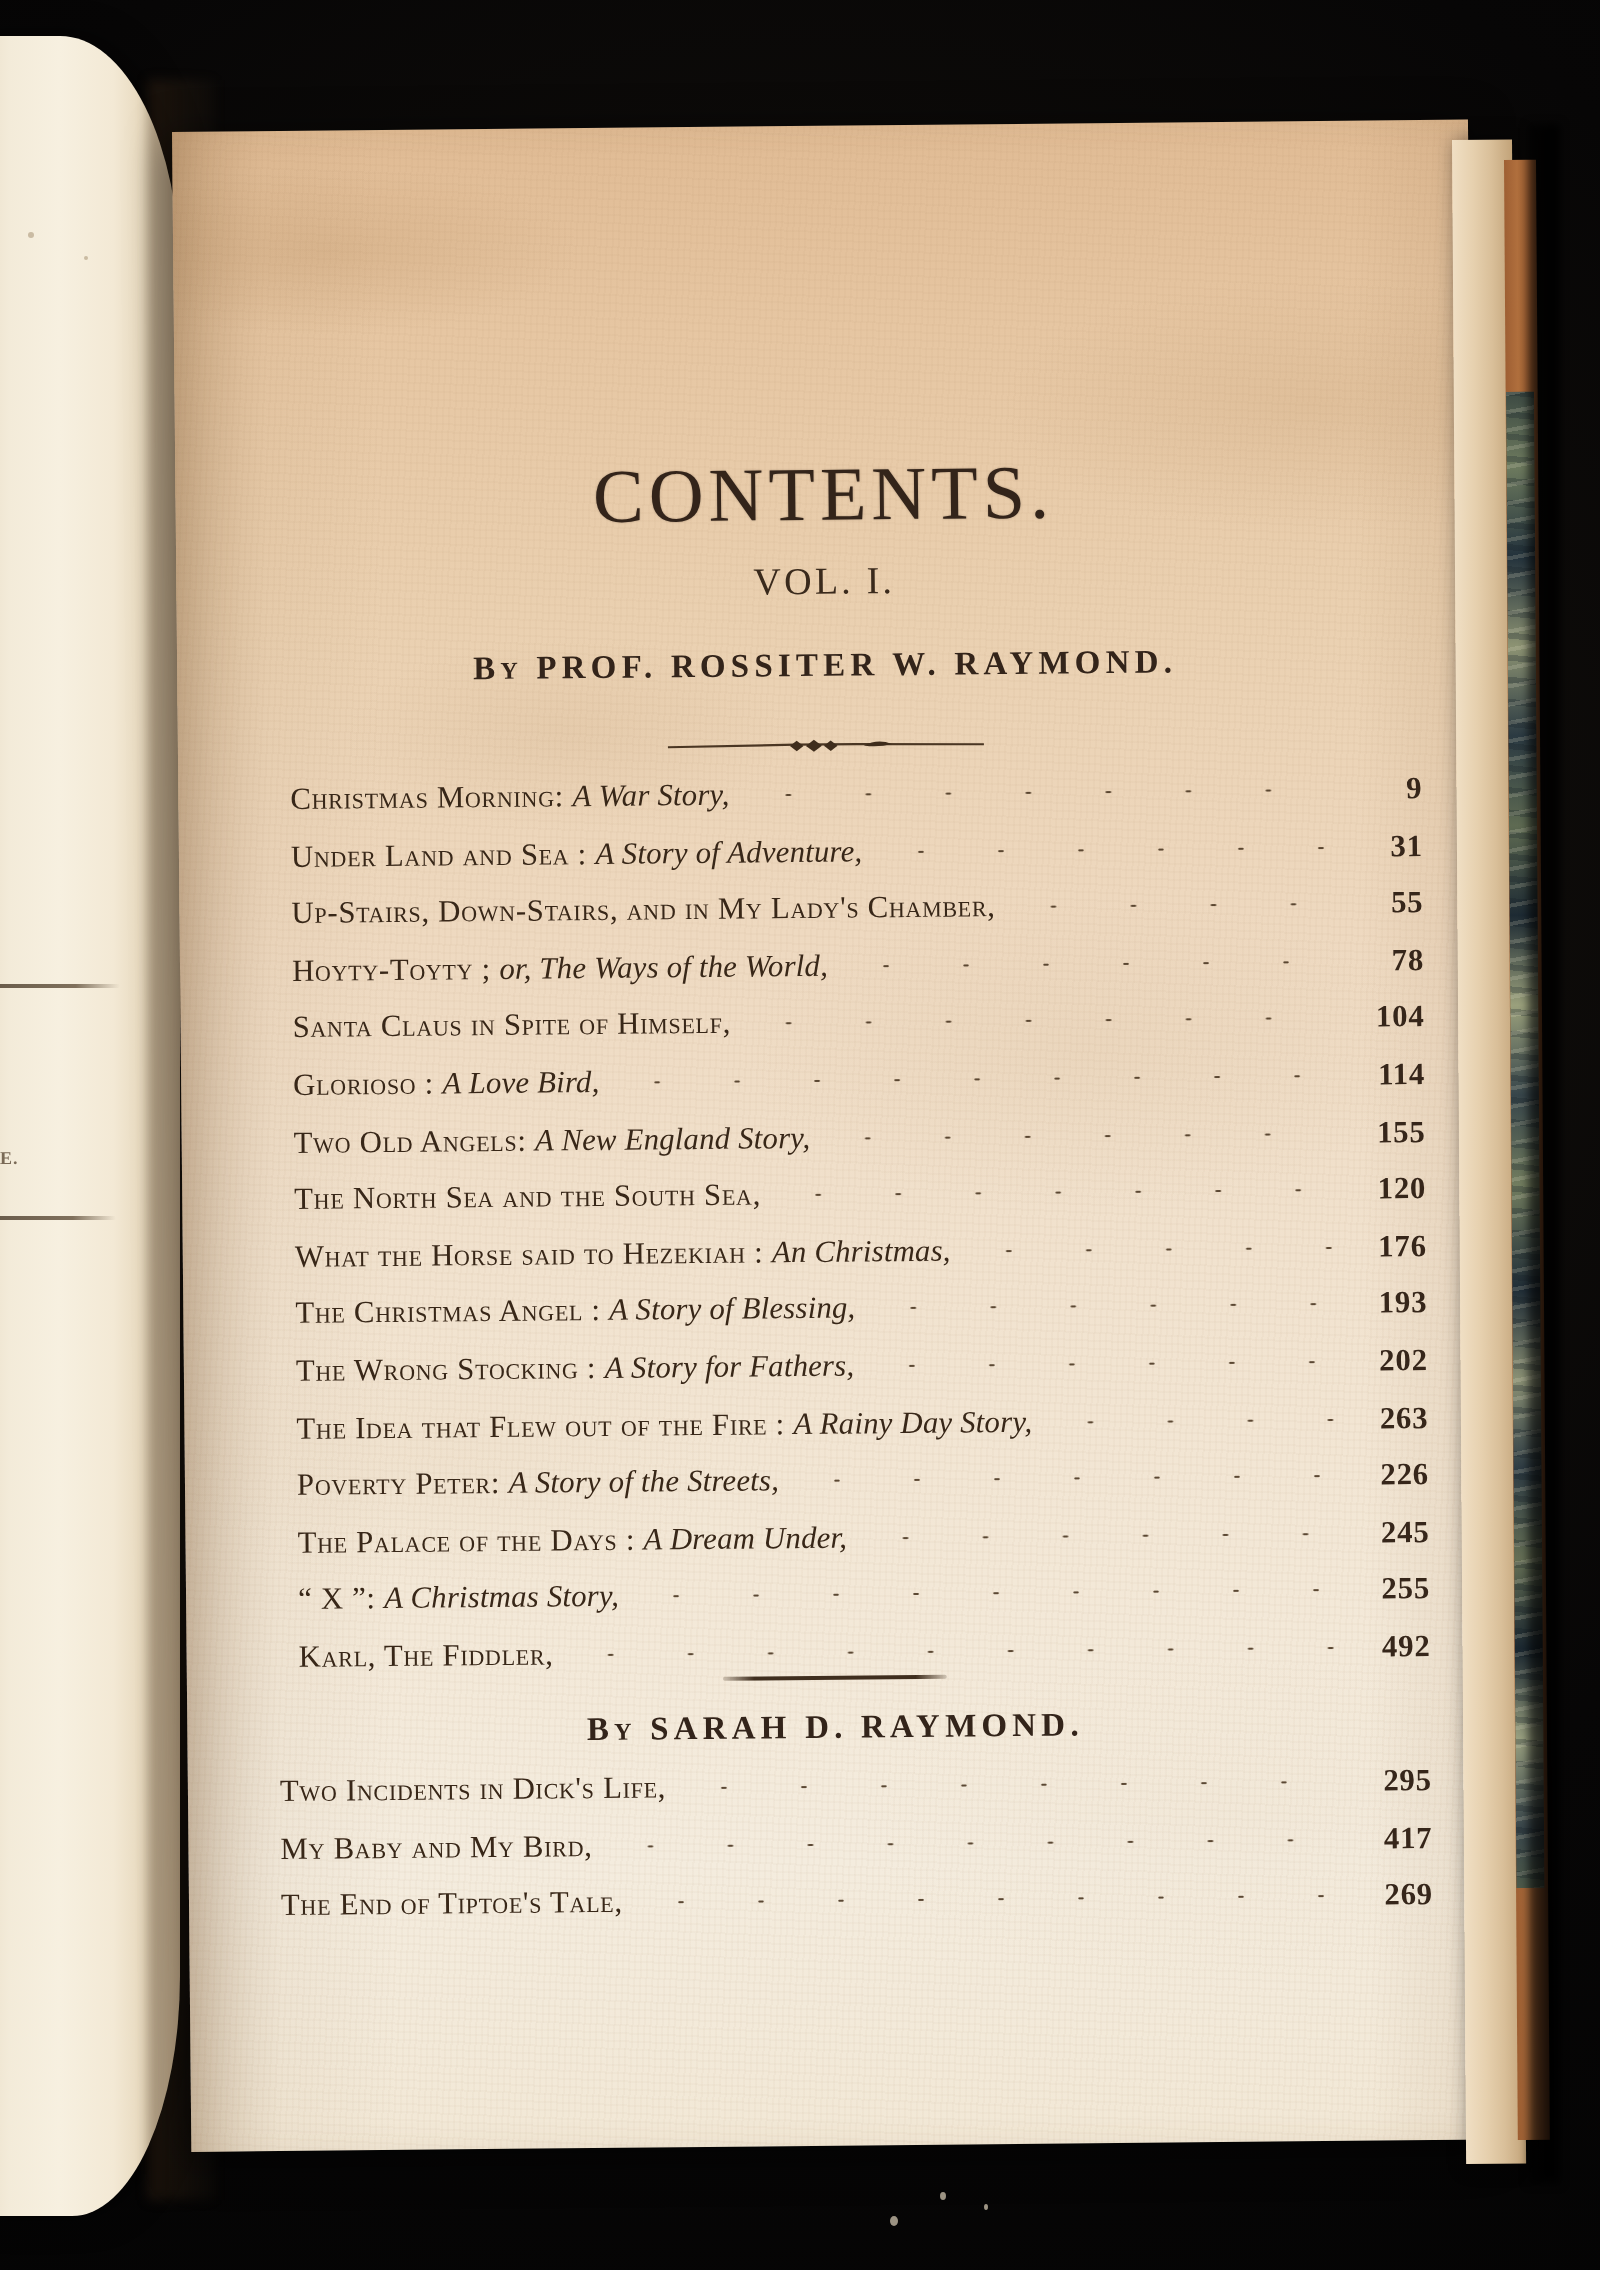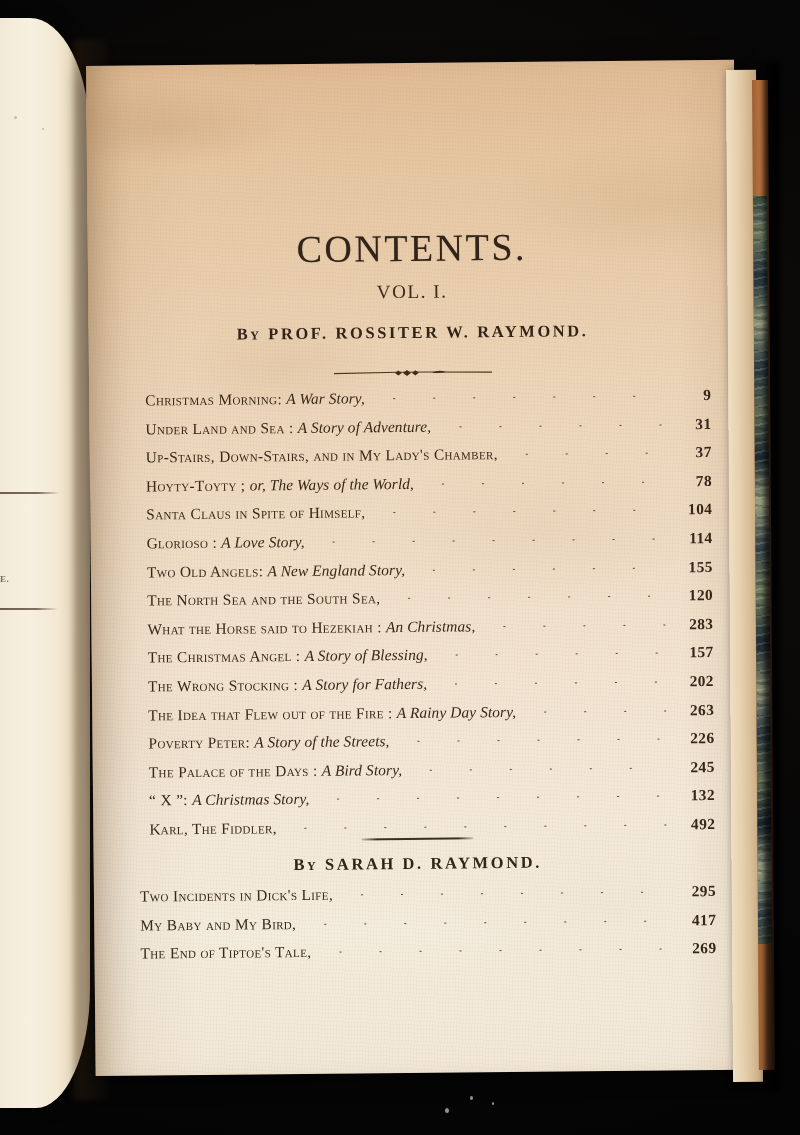--- a/index.html
+++ b/index.html
@@ -395,81 +395,81 @@
             <span class="toc-page">9</span>
           </div>
           <div class="toc-row">
             <span class="toc-label"><span>Under Land and Sea : </span><em>A Story of Adventure,</em></span>
             <span class="toc-dots"></span>
             <span class="toc-page">31</span>
           </div>
           <div class="toc-row">
             <span class="toc-label"><span>Up-Stairs, Down-Stairs, and in My Lady's Chamber,</span></span>
             <span class="toc-dots"></span>
-            <span class="toc-page">37</span>
+            <span class="toc-page">55</span>
           </div>
           <div class="toc-row">
             <span class="toc-label"><span>Hoyty-Toyty ; </span><em>or, The Ways of the World,</em></span>
             <span class="toc-dots"></span>
             <span class="toc-page">78</span>
           </div>
           <div class="toc-row">
             <span class="toc-label"><span>Santa Claus in Spite of Himself,</span></span>
             <span class="toc-dots"></span>
             <span class="toc-page">104</span>
           </div>
           <div class="toc-row">
-            <span class="toc-label"><span>Glorioso : </span><em>A Love Story,</em></span>
+            <span class="toc-label"><span>Glorioso : </span><em>A Love Bird,</em></span>
             <span class="toc-dots"></span>
             <span class="toc-page">114</span>
           </div>
           <div class="toc-row">
             <span class="toc-label"><span>Two Old Angels: </span><em>A New England Story,</em></span>
             <span class="toc-dots"></span>
             <span class="toc-page">155</span>
           </div>
           <div class="toc-row">
             <span class="toc-label"><span>The North Sea and the South Sea,</span></span>
             <span class="toc-dots"></span>
             <span class="toc-page">120</span>
           </div>
           <div class="toc-row">
             <span class="toc-label"><span>What the Horse said to Hezekiah : </span><em>An Christmas,</em></span>
             <span class="toc-dots"></span>
-            <span class="toc-page">283</span>
+            <span class="toc-page">176</span>
           </div>
           <div class="toc-row">
             <span class="toc-label"><span>The Christmas Angel : </span><em>A Story of Blessing,</em></span>
             <span class="toc-dots"></span>
-            <span class="toc-page">157</span>
+            <span class="toc-page">193</span>
           </div>
           <div class="toc-row">
             <span class="toc-label"><span>The Wrong Stocking : </span><em>A Story for Fathers,</em></span>
             <span class="toc-dots"></span>
             <span class="toc-page">202</span>
           </div>
           <div class="toc-row">
             <span class="toc-label"><span>The Idea that Flew out of the Fire : </span><em>A Rainy Day Story,</em></span>
             <span class="toc-dots"></span>
             <span class="toc-page">263</span>
           </div>
           <div class="toc-row">
             <span class="toc-label"><span>Poverty Peter: </span><em>A Story of the Streets,</em></span>
             <span class="toc-dots"></span>
             <span class="toc-page">226</span>
           </div>
           <div class="toc-row">
-            <span class="toc-label"><span>The Palace of the Days : </span><em>A Bird Story,</em></span>
+            <span class="toc-label"><span>The Palace of the Days : </span><em>A Dream Under,</em></span>
             <span class="toc-dots"></span>
             <span class="toc-page">245</span>
           </div>
           <div class="toc-row">
             <span class="toc-label"><span>“ X ”: </span><em>A Christmas Story,</em></span>
             <span class="toc-dots"></span>
-            <span class="toc-page">132</span>
+            <span class="toc-page">255</span>
           </div>
           <div class="toc-row">
             <span class="toc-label"><span>Karl, The Fiddler,</span></span>
             <span class="toc-dots"></span>
             <span class="toc-page">492</span>
           </div>
         </div>
 
       <div class="short-rule"></div>
       <div class="toc-author-2">By SARAH D. RAYMOND.</div>

